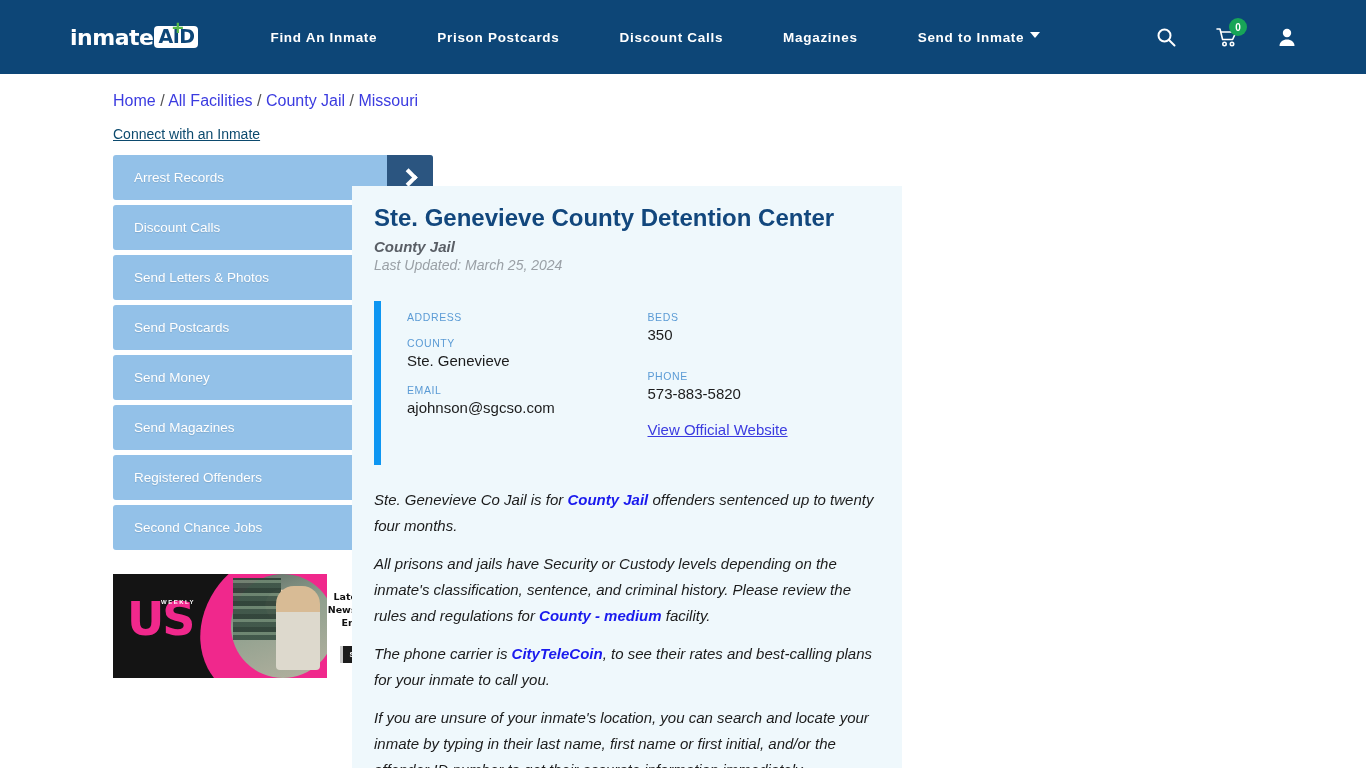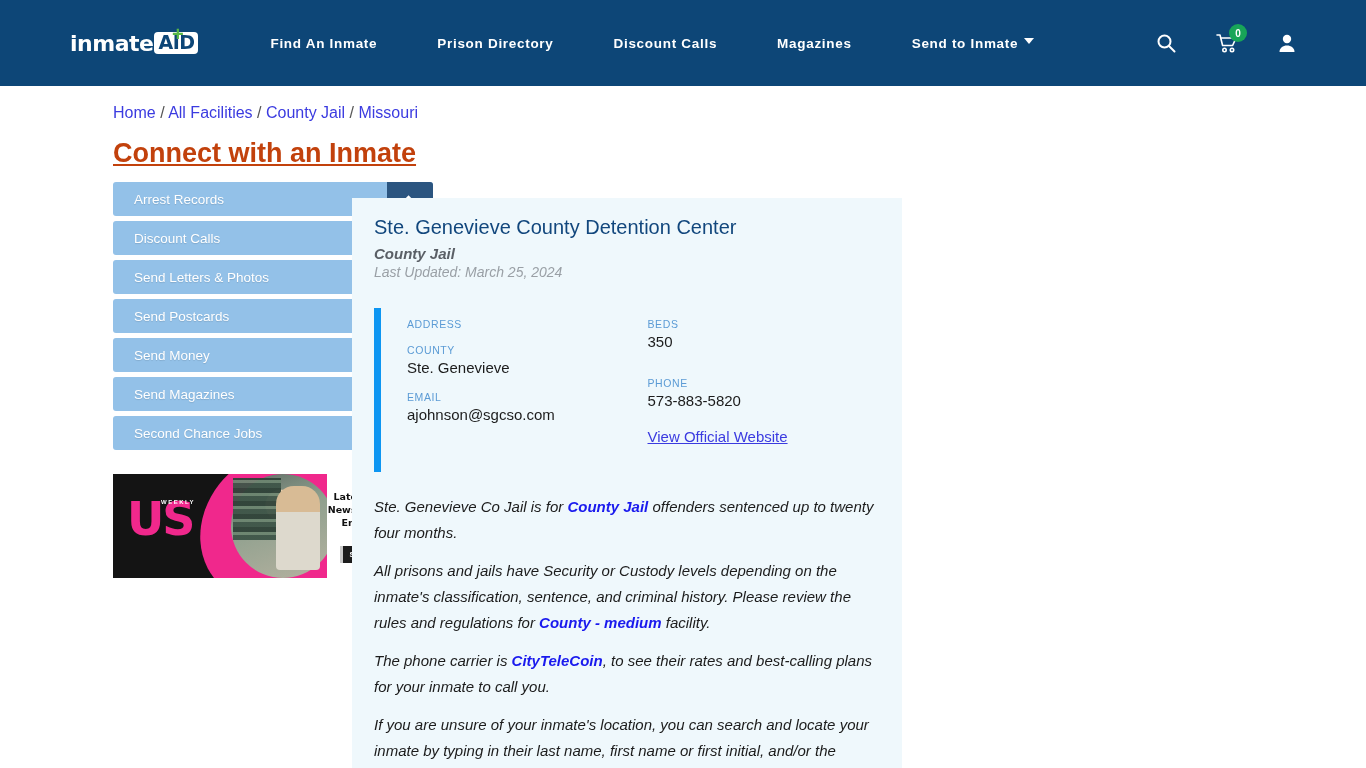--- a/index.html
+++ b/index.html
@@ -7,21 +7,21 @@
   html, body {
     margin: 0; padding: 0;
     width: 1366px; height: 768px;
     overflow: hidden;
     background: #ffffff;
     font-family: "Liberation Sans", sans-serif;
   }
 
   
   .header {
-    height: 86px;
+    height: 74px;
     background: #0d4677;
     display: flex;
     align-items: center;
     position: relative;
   }
   .logo-wrap {
     margin-left: 70px;
     display: flex;
     align-items: center;
     height: 30px;
@@ -127,32 +127,32 @@
     white-space: nowrap;
     padding-top: 6px;
   }
   .breadcrumb a {
     color: #3b3be0;
     text-decoration: none;
   }
   .breadcrumb .sep { color: #555; }
 
   .side-title {
-    font-size: 27px;
-    font-weight: bold;
-    color: #c2410c;
+    font-size: 14px;
+    font-weight: normal;
+    color: #0c4a6e;
     text-decoration: underline;
     margin-top: 16px;
     margin-bottom: 13px;
     white-space: nowrap;
   }
 
   .side-btn {
     width: 320px;
-    height: 34px;
+    height: 45px;
     background: #93c1e8;
     border-radius: 3px;
     margin-bottom: 5px;
     display: flex;
     align-items: center;
     position: relative;
     cursor: pointer;
     overflow: hidden;
   }
   .side-btn .label {
@@ -281,22 +281,22 @@
     width: 550px;
     background: #eff8fc;
     padding: 18px 0 0 0;
     min-height: 641px;
     position: relative;
   }
   .main-inner { padding: 0 22px 0 22px; }
 
   .fac-title {
     color: #12477d;
-    font-size: 20px;
-    font-weight: normal;
+    font-size: 24px;
+    font-weight: bold;
     line-height: 1.15;
     margin: 0;
   }
   .fac-sub {
     color: #5a5f66;
     font-size: 15px;
     font-weight: bold;
     font-style: italic;
     margin-top: 6px;
   }
@@ -354,21 +354,21 @@
 <div class="header">
 
   <div class="logo-wrap">
     <span class="logo-word">inmate</span>
     <span class="logo-badge">AID</span>
     <span class="logo-plus">+</span>
   </div>
 
   <div class="nav">
     <div class="nav-item">Find An Inmate</div>
-    <div class="nav-item">Prison Directory</div>
+    <div class="nav-item">Prison Postcards</div>
     <div class="nav-item">Discount Calls</div>
     <div class="nav-item">Magazines</div>
     <div class="nav-item send">
       <span>Send to Inmate</span>
       <span class="caret"></span>
     </div>
   </div>
 
   <div class="header-icons">
     <div class="icon-btn">
@@ -429,20 +429,26 @@
         </span>
     </div>
     <div class="side-btn">
       <span class="label">Send Money</span>
       <span class="arrow-box">
           <span class="chev"></span>
         </span>
     </div>
     <div class="side-btn">
       <span class="label">Send Magazines</span>
+      <span class="arrow-box">
+          <span class="chev"></span>
+        </span>
+    </div>
+    <div class="side-btn">
+      <span class="label">Registered Offenders</span>
       <span class="arrow-box">
           <span class="chev"></span>
         </span>
     </div>
     <div class="side-btn">
       <span class="label">Second Chance Jobs</span>
       <span class="arrow-box">
           <span class="chev"></span>
         </span>
     </div>

